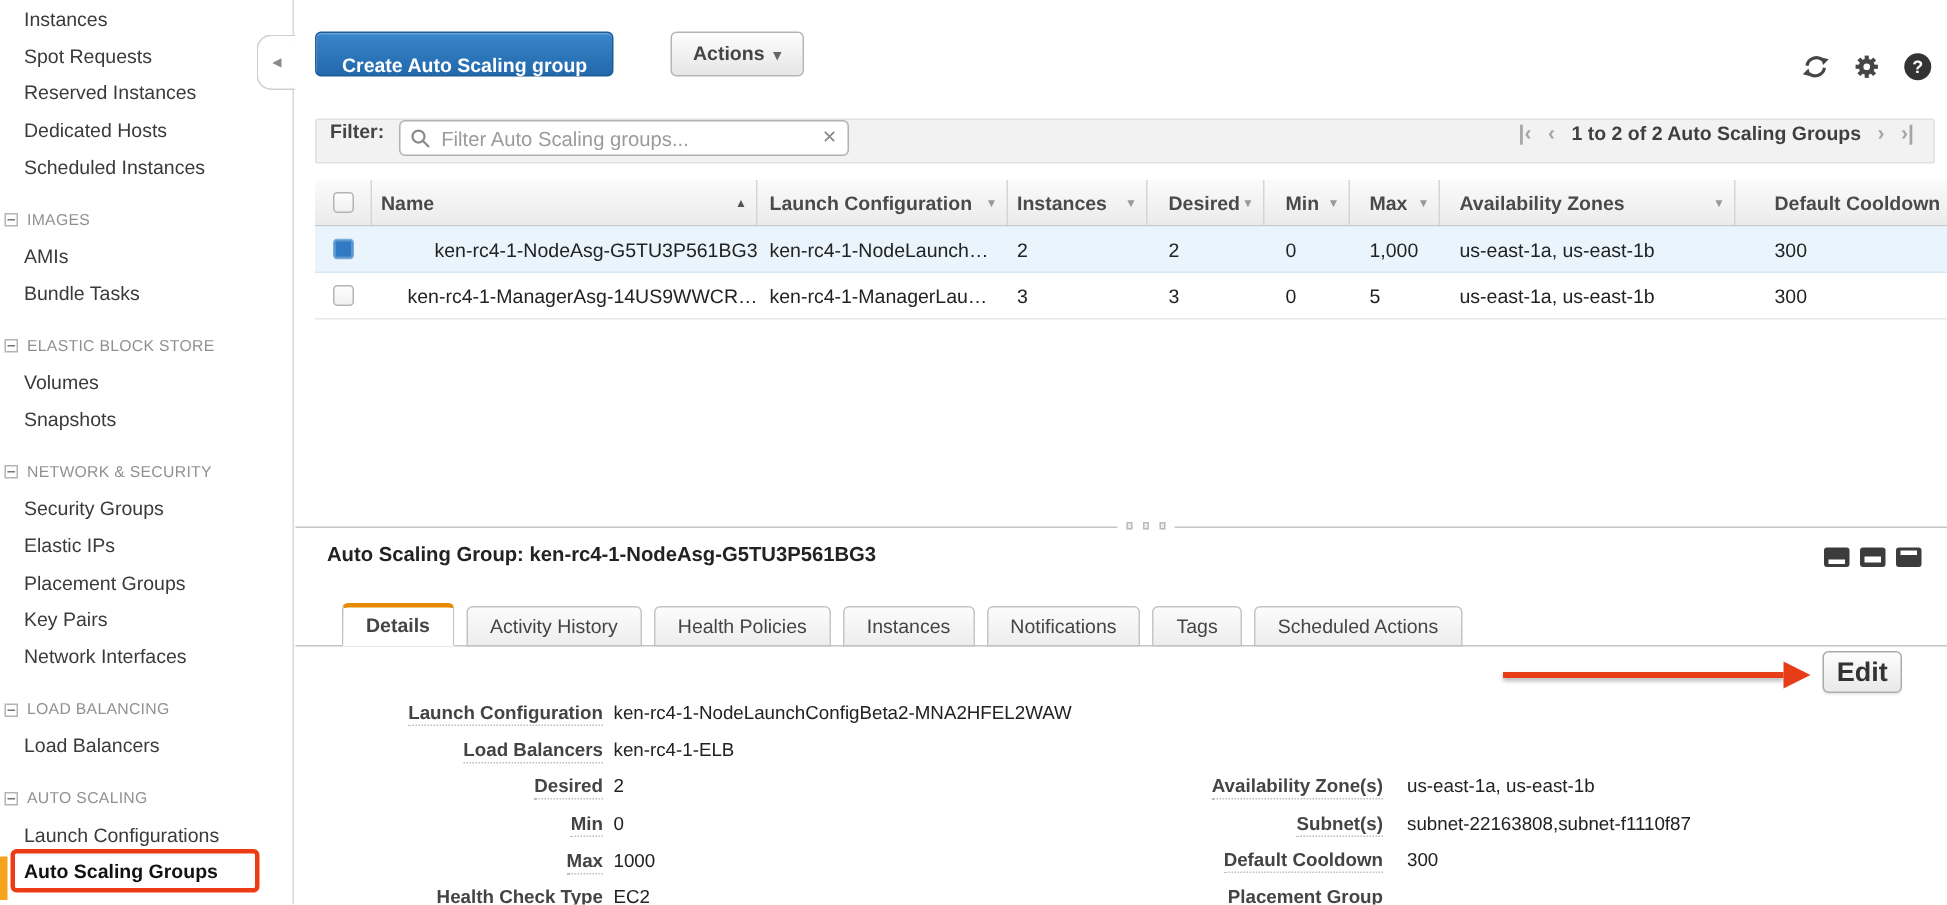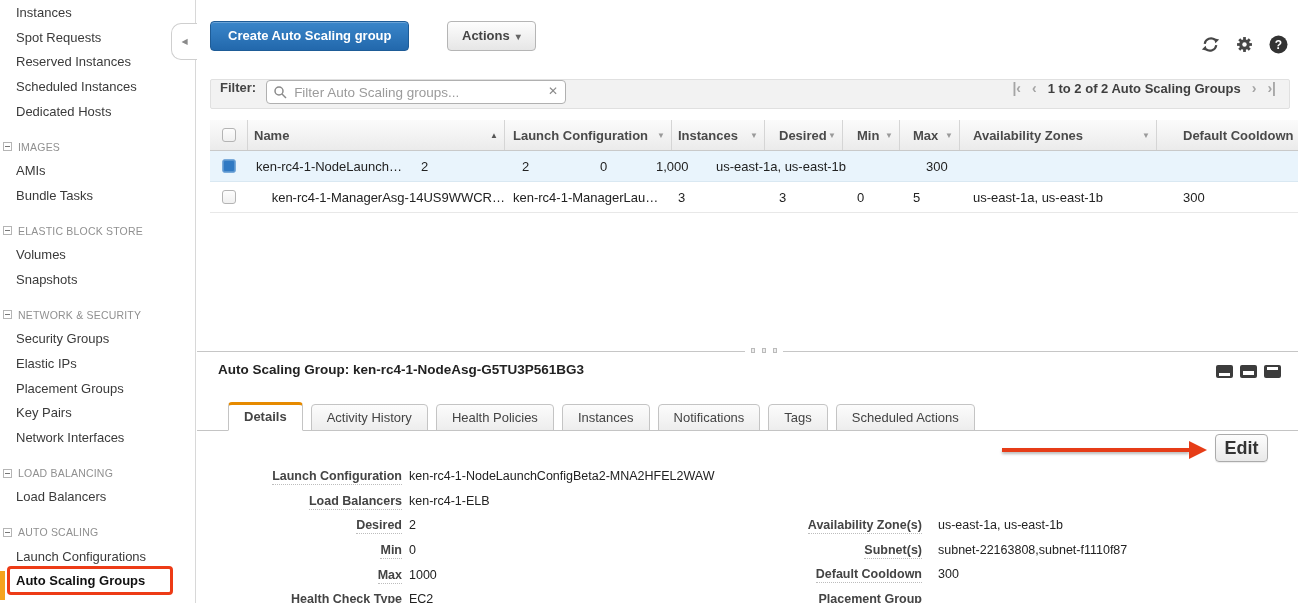--- a/index.html
+++ b/index.html
@@ -22,21 +22,21 @@
   .annotation-orange-bar { position:absolute; left:0; top:571px; width:5px; height:29px;
     background:#f5a31d; z-index:6; }
   .collapse-tab { position:absolute; left:171px; top:23px; width:26px; height:37px;
     background:#fff; border:1px solid #cfcfcf; border-right:none; border-radius:10px 0 0 10px;
     z-index:5; display:flex; align-items:center; justify-content:center; color:#8a8a8a;
     font-size:8px; cursor:pointer; }
 
   
   .main { position:absolute; left:197px; top:0; right:0; height:603px; }
 
-  .btn-primary { position:absolute; left:13px; top:21px; height:30px; padding:0 17px;
+  .btn-primary { position:absolute; left:13px; top:21px; height:30px; padding:8px 17px;
     background:linear-gradient(#3a86ca,#2268ac); border:1px solid #1e5c97; border-radius:4px;
     color:#fff; font-weight:bold; font-size:13px; line-height:28px; cursor:pointer;
     box-shadow:inset 0 1px 0 rgba(255,255,255,.25); }
   .btn-actions { position:absolute; left:226px; top:21px; height:30px; padding:0 14px;
     background:linear-gradient(#fdfdfd,#e6e6e6); border:1px solid #b5b5b5; border-radius:4px;
     color:#444; font-weight:bold; font-size:13px; line-height:28px; cursor:pointer;margin-left:24px; }
   .btn-actions .caret { font-size:10px; color:#666; margin-left:6px; }
 
   .top-icons { position:absolute; top:35px; right:10px; display:flex; gap:16px; align-items:center; }
   .top-icons > span { cursor:pointer; display:inline-flex; }
@@ -123,22 +123,22 @@
   .fvalue { margin-left:7px; font-size:12.5px; color:#222; }
   .fields-right .fvalue { margin-left:16px; }
 </style>
 </head>
 <body>
 
 <div class="sidebar">
   <div class="side-item">Instances</div>
   <div class="side-item">Spot Requests</div>
   <div class="side-item">Reserved Instances</div>
+  <div class="side-item">Dedicated Hosts</div>
   <div class="side-item">Scheduled Instances</div>
-  <div class="side-item">Dedicated Hosts</div>
 
   <div class="side-header">
     <span class="collapse-box"></span>
     <span>IMAGES</span>
   </div>
   <div class="side-item">AMIs</div>
   <div class="side-item">Bundle Tasks</div>
 
   <div class="side-header">
     <span class="collapse-box"></span>
@@ -272,20 +272,21 @@
       </div>
       <div class="th c-dc">
         <span>Default Cooldown</span>
       </div>
     </div>
 
     <div class="trow selected">
       <div class="td c-cb">
           <span class="cb checked"></span>
         </div>
+      <div class="td c-name">ken-rc4-1-NodeAsg-G5TU3P561BG3</div>
       <div class="td c-lc">ken-rc4-1-NodeLaunch…</div>
       <div class="td c-inst">2</div>
       <div class="td c-des">2</div>
       <div class="td c-min">0</div>
       <div class="td c-max">1,000</div>
       <div class="td c-az">us-east-1a, us-east-1b</div>
       <div class="td c-dc">300</div>
     </div>
 
     <div class="trow">

